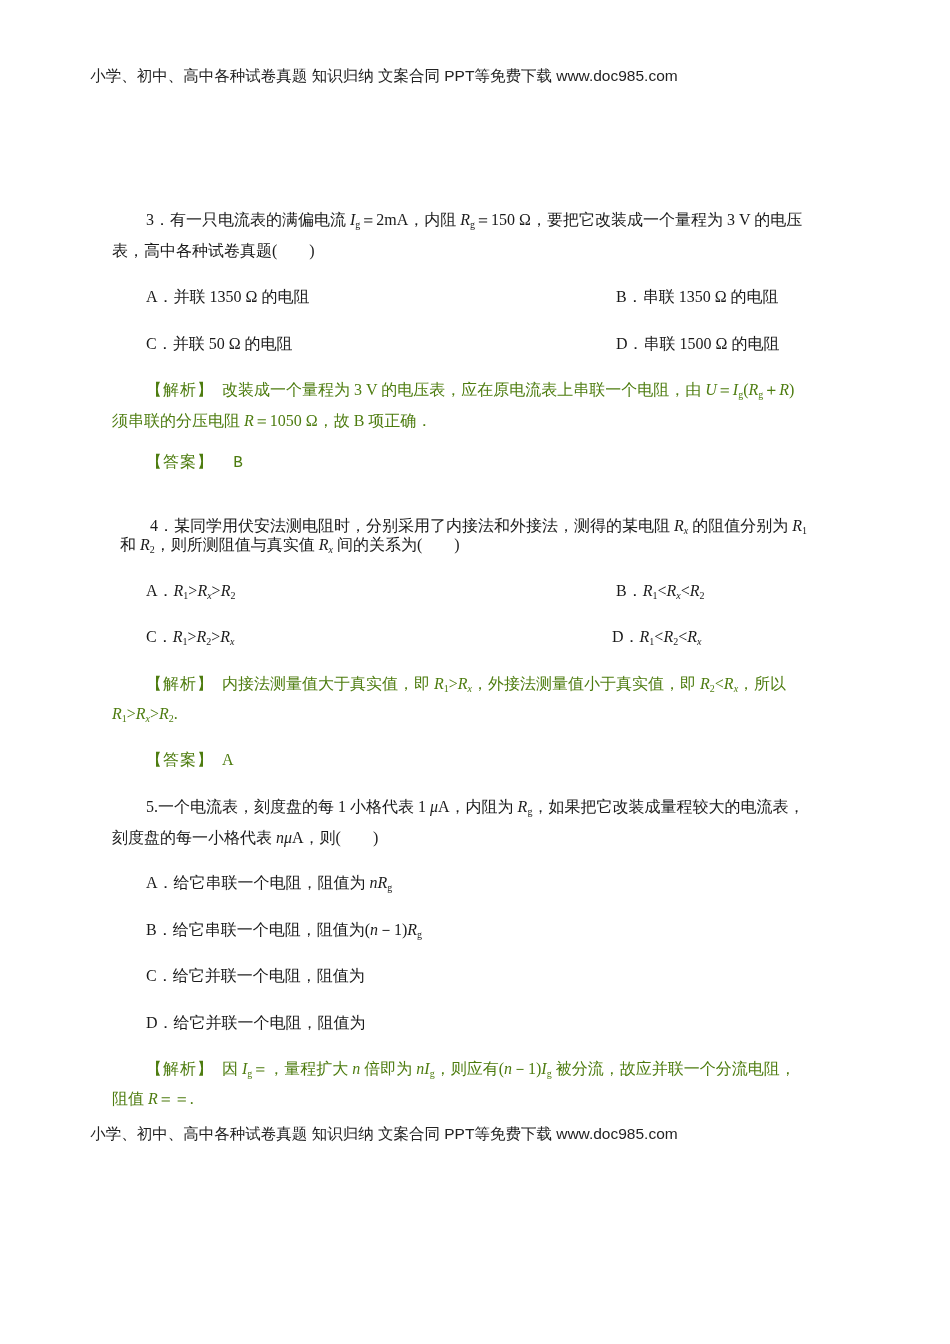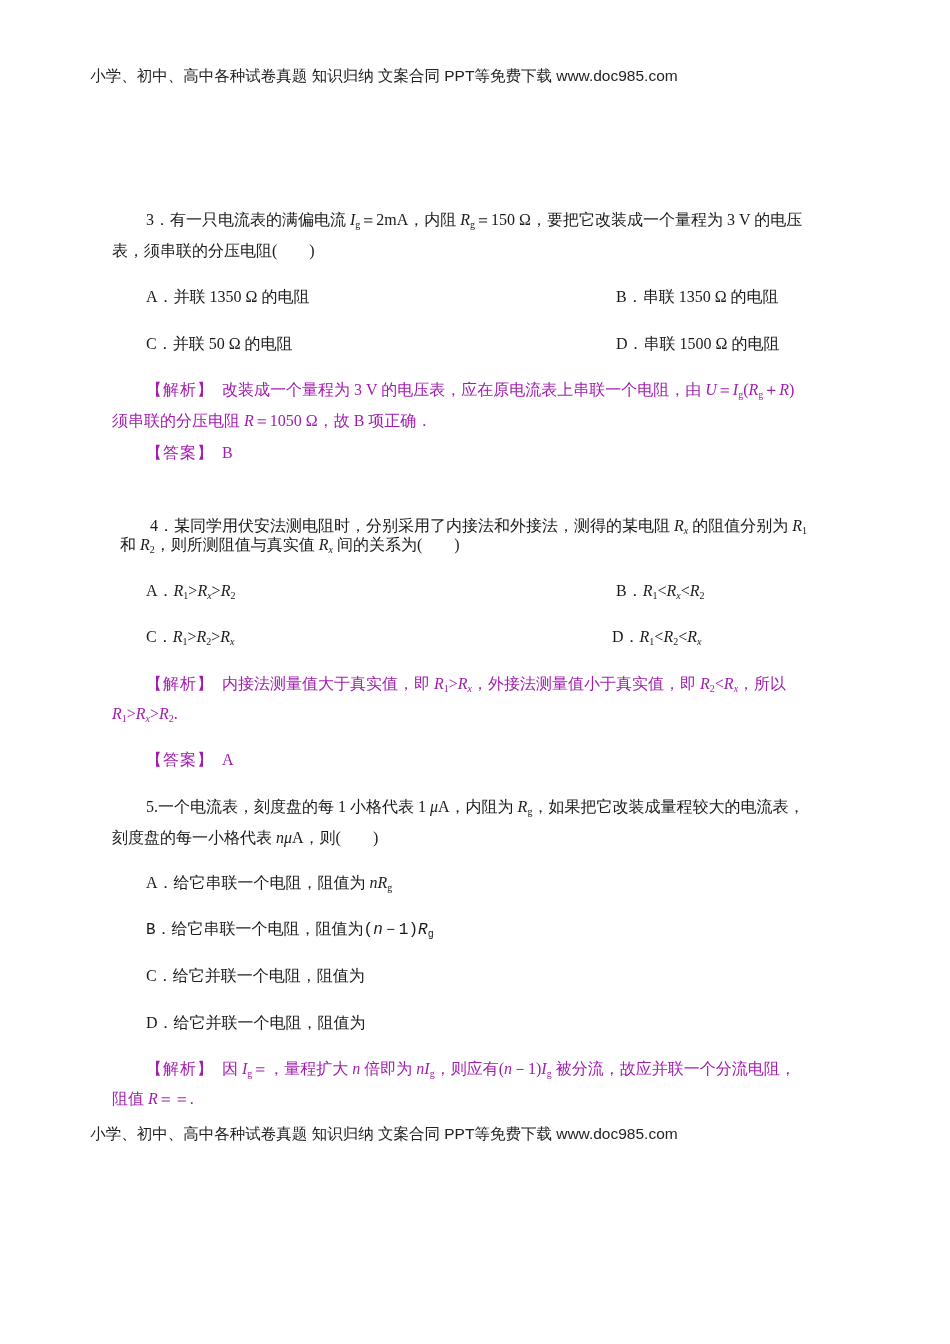--- a/index.html
+++ b/index.html
@@ -1,60 +1,60 @@
 <!DOCTYPE html>
 <html><head>
 <meta charset="utf-8">
 <style>
   html, body { margin: 0; padding: 0; background: #ffffff; }
   body { width: 950px; height: 1344px; position: relative; overflow: hidden;
          font-family: "Liberation Serif", "DejaVu Serif", serif; color: #1a1a1a; }
   .abs { position: absolute; white-space: nowrap; }
   .banner { font-family: "Liberation Sans", "DejaVu Sans", sans-serif; font-size: 15.5px; color: #222; left: 0; width: 768px; text-align: center; }
   .txt { font-size: 16px; line-height: 20px; }
-  .red { color: #a21caf; }
+  .red { color: #4d7c0f; }
   .it { font-style: italic; }
   sub { font-size: 10px; vertical-align: -3px; line-height: 0; }
   .tag { letter-spacing: 1px; }
 </style>
 </head>
 <body>
 
 <div class="abs banner" style="top:66px;">小学、初中、高中各种试卷真题 知识归纳 文案合同 PPT等免费下载   www.doc985.com</div>
 
 <div class="abs txt" style="left:146px; top:210px;"><span>3．有一只电流表的满偏电流 </span><span class="it">I</span><sub>g</sub><span>＝2mA，内阻 </span><span class="it">R</span><sub>g</sub><span>＝150 Ω，要把它改装成一个量程为 3 V 的电压</span></div>
-<div class="abs txt" style="left:112px; top:241px;">表，须串联的分压电阻(　　)</div>
+<div class="abs txt" style="left:112px; top:241px;">表，高中各种试卷真题(　　)</div>
 
 <div class="abs txt" style="left:146px; top:287px;">A．并联 1350 Ω 的电阻</div>
 <div class="abs txt" style="left:616px; top:287px;">B．串联 1350 Ω 的电阻</div>
 <div class="abs txt" style="left:146px; top:334px;">C．并联 50 Ω 的电阻</div>
 <div class="abs txt" style="left:616px; top:334px;">D．串联 1500 Ω 的电阻</div>
 
 <div class="abs txt red" style="left:146px; top:380px;"><span class="tag">【解析】</span>&nbsp;&nbsp;<span>改装成一个量程为 3 V 的电压表，应在原电流表上串联一个电阻，由 </span><span class="it">U</span><span>＝</span><span class="it">I</span><sub>g</sub><span>(</span><span class="it">R</span><sub>g</sub><span>＋</span><span class="it">R</span><span>)</span></div>
 <div class="abs txt red" style="left:112px; top:411px;"><span>须串联的分压电阻 </span><span class="it">R</span><span>＝1050 Ω，故 B 项正确．</span></div>
 
-<div class="abs txt red" style="left:146px; top:443px;"><span class="tag">【答案】</span>&nbsp;&nbsp;<span>B</span></div>
+<div class="abs txt red" style="left:146px; top:453px;font-family:Liberation Mono, monospace;"><span class="tag">【答案】</span>&nbsp;&nbsp;<span>B</span></div>
 
 <div class="abs txt" style="left:150px; top:504px;margin-top:12px;"><span>4．某同学用伏安法测电阻时，分别采用了内接法和外接法，测得的某电阻 </span><span class="it">R</span><sub class="it">x</sub><span> 的阻值分别为 </span><span class="it">R</span><sub>1</sub></div>
 <div class="abs txt" style="left:112px; top:535px;margin-left:8px;"><span>和 </span><span class="it">R</span><sub>2</sub><span>，则所测阻值与真实值 </span><span class="it">R</span><sub class="it">x</sub><span> 间的关系为(　　)</span></div>
 
 <div class="abs txt" style="left:146px; top:581px;"><span>A．</span><span class="it">R</span><sub>1</sub>&gt;<span class="it">R</span><sub class="it">x</sub>&gt;<span class="it">R</span><sub>2</sub></div>
 <div class="abs txt" style="left:616px; top:581px;"><span>B．</span><span class="it">R</span><sub>1</sub>&lt;<span class="it">R</span><sub class="it">x</sub>&lt;<span class="it">R</span><sub>2</sub></div>
 <div class="abs txt" style="left:146px; top:627px;"><span>C．</span><span class="it">R</span><sub>1</sub>&gt;<span class="it">R</span><sub>2</sub>&gt;<span class="it">R</span><sub class="it">x</sub></div>
 <div class="abs txt" style="left:612px; top:627px;"><span>D．</span><span class="it">R</span><sub>1</sub>&lt;<span class="it">R</span><sub>2</sub>&lt;<span class="it">R</span><sub class="it">x</sub></div>
 
 <div class="abs txt red" style="left:146px; top:674px;"><span class="tag">【解析】</span>&nbsp;&nbsp;<span>内接法测量值大于真实值，即 </span><span class="it">R</span><sub>1</sub>&gt;<span class="it">R</span><sub class="it">x</sub><span>，外接法测量值小于真实值，即 </span><span class="it">R</span><sub>2</sub>&lt;<span class="it">R</span><sub class="it">x</sub><span>，所以</span></div>
 <div class="abs txt red" style="left:112px; top:704px;text-align:right;"><span class="it">R</span><sub>1</sub>&gt;<span class="it">R</span><sub class="it">x</sub>&gt;<span class="it">R</span><sub>2</sub>.</div>
 
 <div class="abs txt red" style="left:146px; top:750px;"><span class="tag">【答案】</span>&nbsp;&nbsp;<span>A</span></div>
 
 <div class="abs txt" style="left:146px; top:797px;"><span>5.一个电流表，刻度盘的每 1 小格代表 1 </span><span class="it">μ</span><span>A，内阻为 </span><span class="it">R</span><sub>g</sub><span>，如果把它改装成量程较大的电流表，</span></div>
 <div class="abs txt" style="left:112px; top:828px;"><span>刻度盘的每一小格代表 </span><span class="it">n</span><span class="it">μ</span><span>A，则(　　)</span></div>
 
 <div class="abs txt" style="left:146px; top:873px;"><span>A．给它串联一个电阻，阻值为 </span><span class="it">nR</span><sub>g</sub></div>
-<div class="abs txt" style="left:146px; top:920px;font-family:Liberation Mono, monospace;"><span>B．给它串联一个电阻，阻值为(</span><span class="it">n</span>－1)<span class="it">R</span><sub>g</sub></div>
+<div class="abs txt" style="left:146px; top:920px;"><span>B．给它串联一个电阻，阻值为(</span><span class="it">n</span>－1)<span class="it">R</span><sub>g</sub></div>
 <div class="abs txt" style="left:146px; top:966px;text-align:center;">C．给它并联一个电阻，阻值为</div>
 <div class="abs txt" style="left:146px; top:1013px;">D．给它并联一个电阻，阻值为</div>
 
 <div class="abs txt red" style="left:146px; top:1059px;"><span class="tag">【解析】</span>&nbsp;&nbsp;<span>因 </span><span class="it">I</span><sub>g</sub><span>＝，量程扩大 </span><span class="it">n</span><span> 倍即为 </span><span class="it">nI</span><sub>g</sub><span>，则应有(</span><span class="it">n</span><span>－1)</span><span class="it">I</span><sub>g</sub><span> 被分流，故应并联一个分流电阻，</span></div>
 <div class="abs txt red" style="left:112px; top:1089px;"><span>阻值 </span><span class="it">R</span><span>＝＝.</span></div>
 
 <div class="abs banner" style="top:1124px;">小学、初中、高中各种试卷真题 知识归纳 文案合同 PPT等免费下载   www.doc985.com</div>
 
 </body></html>

